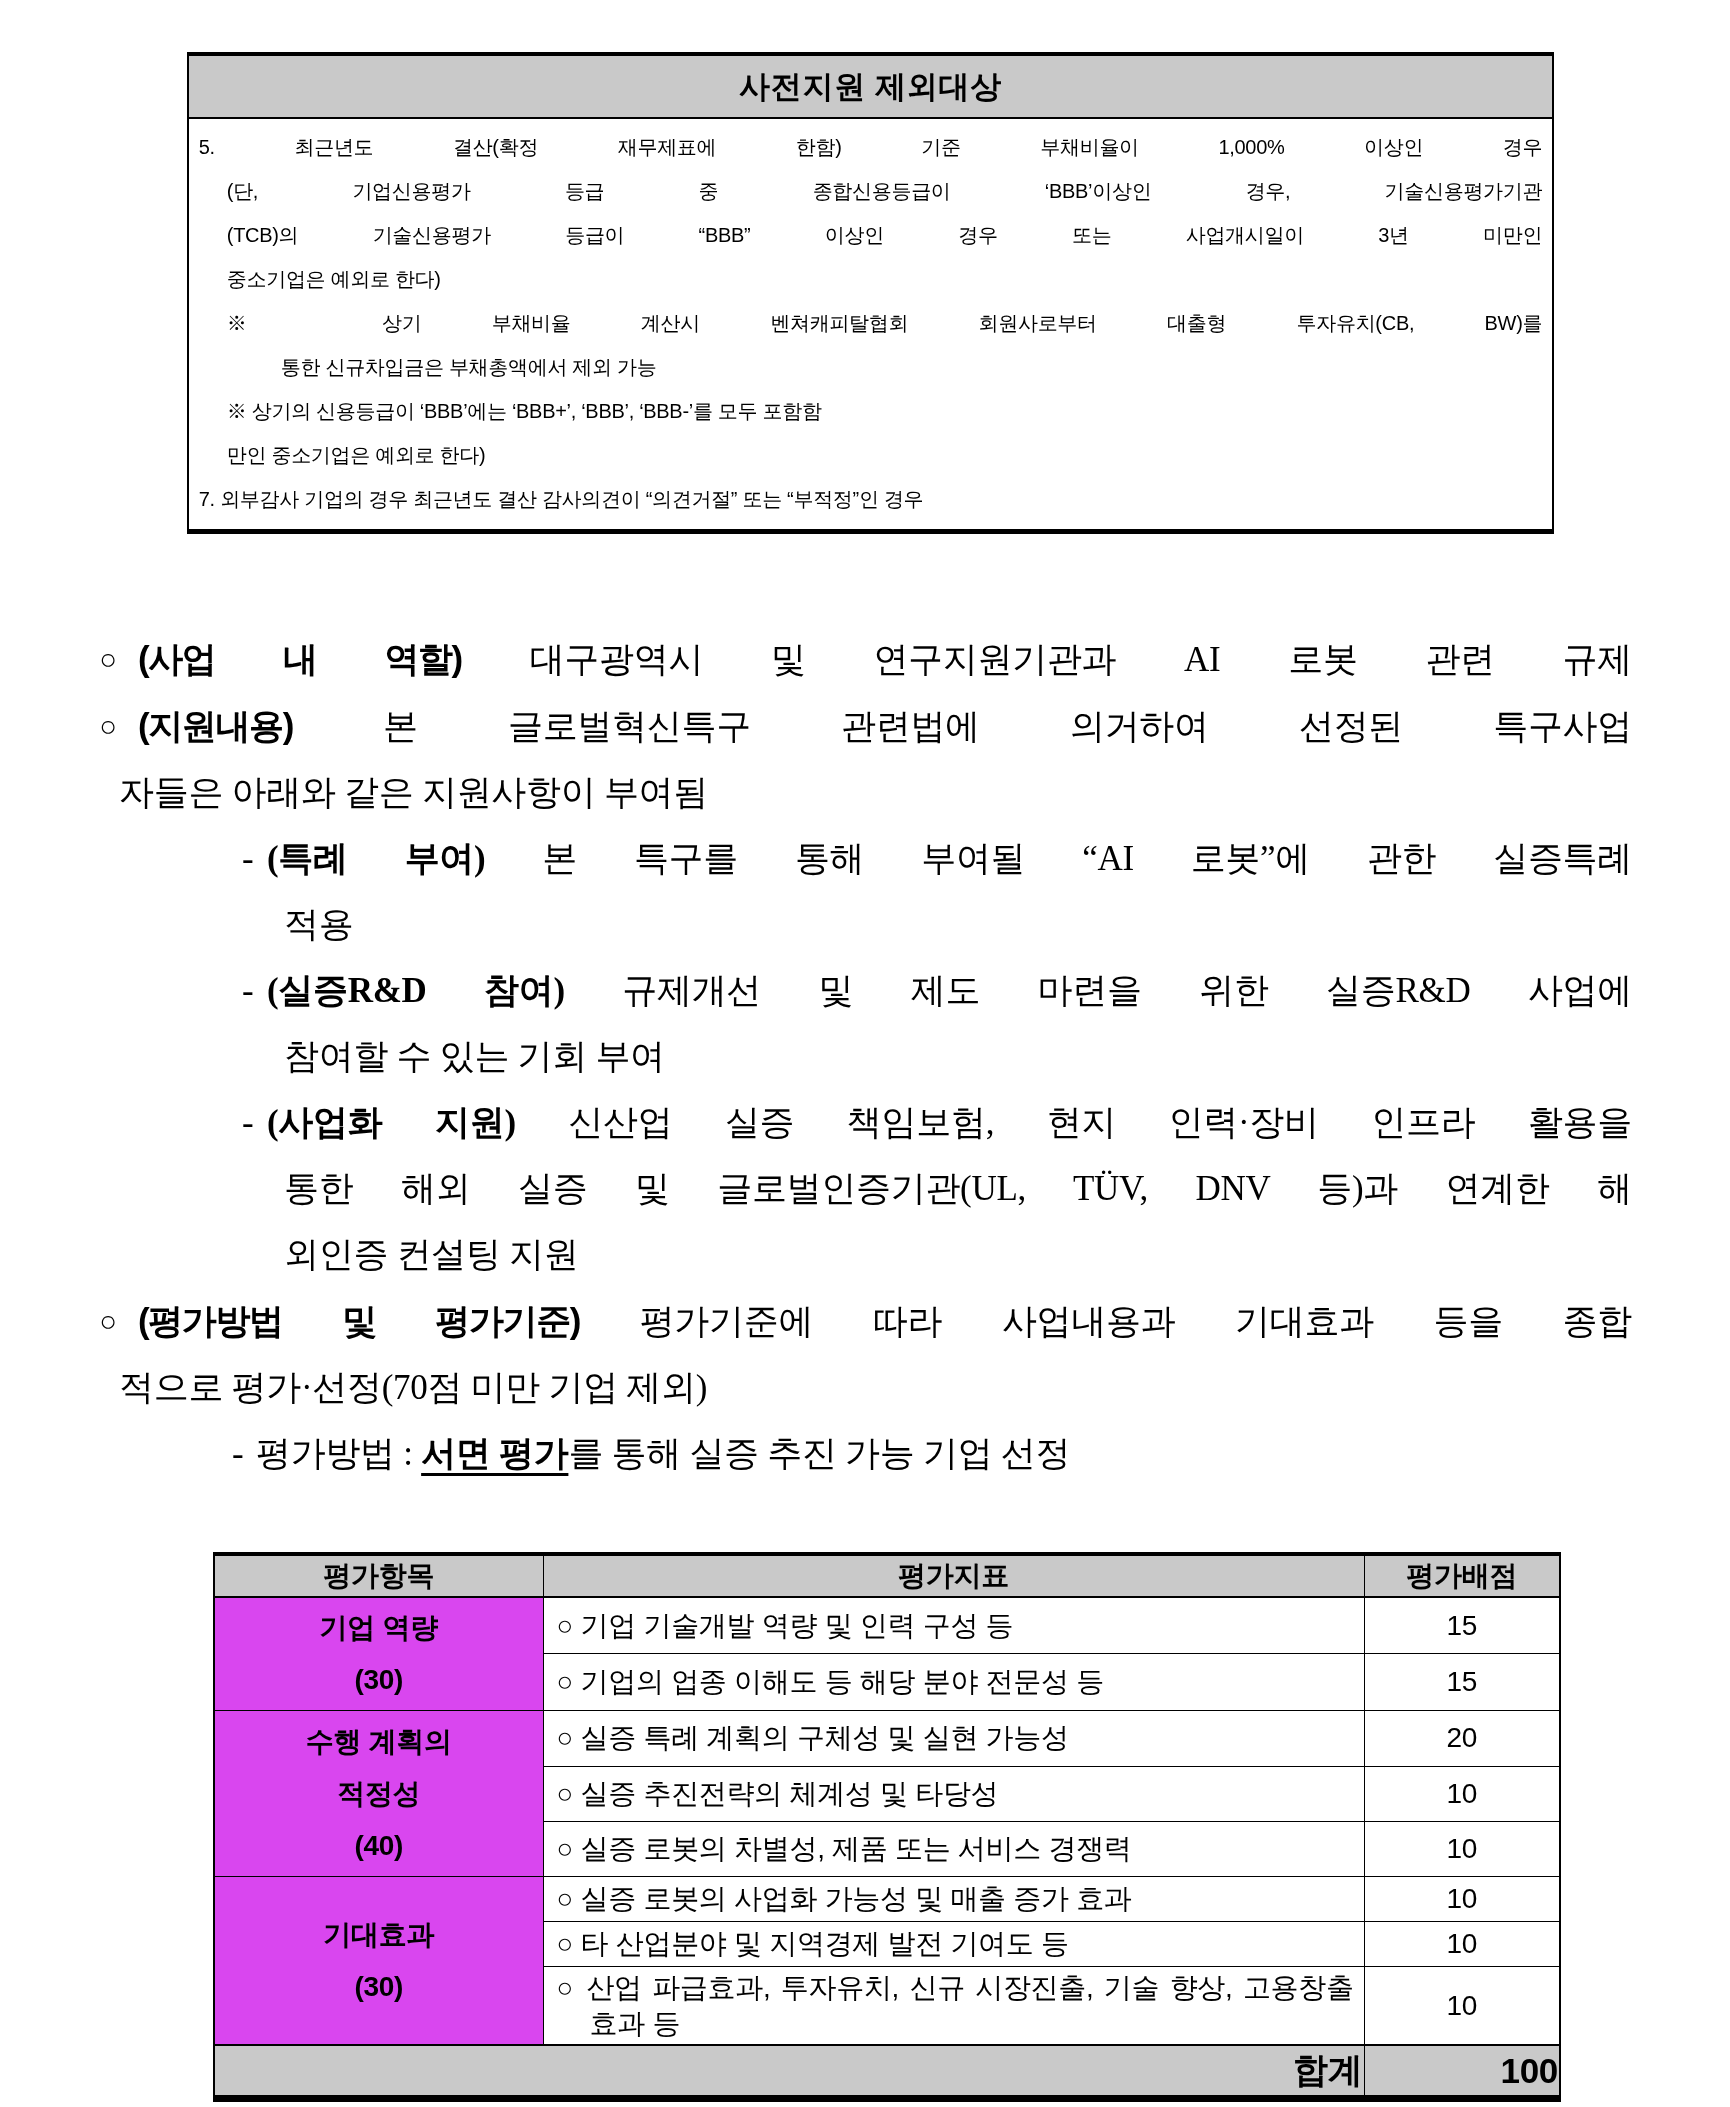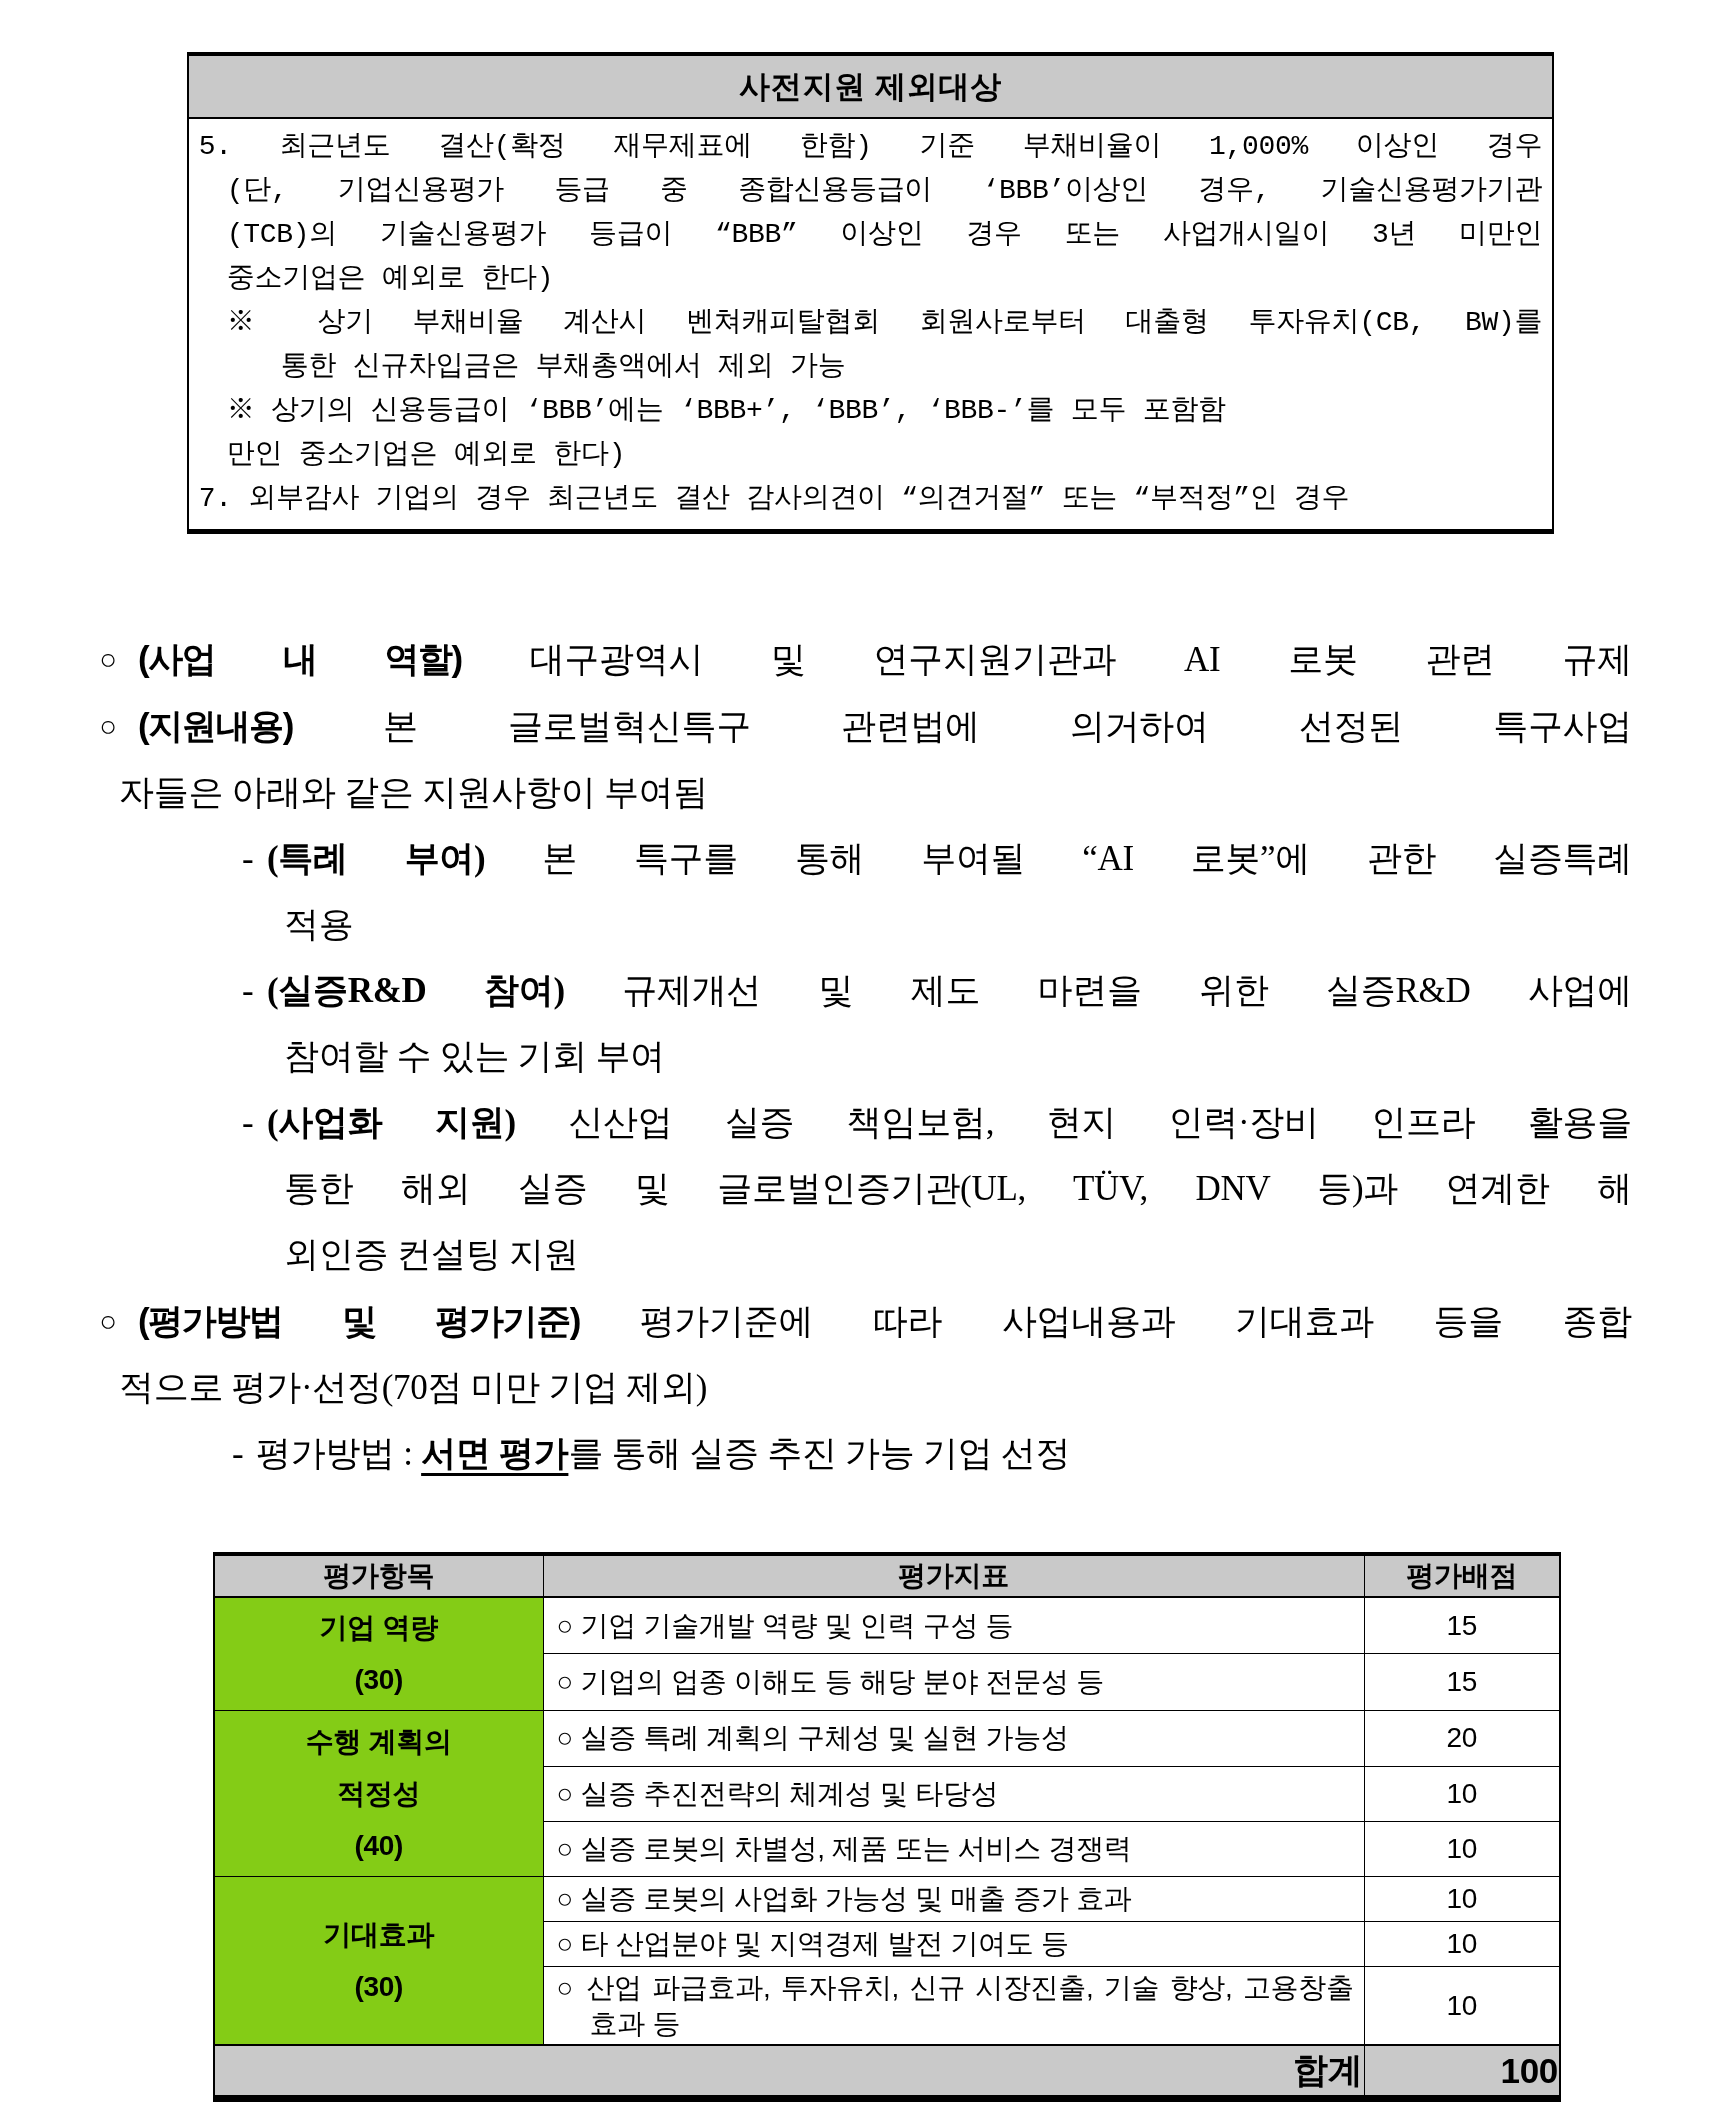--- a/index.html
+++ b/index.html
@@ -6,21 +6,21 @@
   body{width:1730px;height:2108px;font-family:"Liberation Serif",serif;}
   .page{position:relative;width:1730px;height:2108px;overflow:hidden;background:#fff;}
 
   
   .excl{position:absolute;left:187px;top:52px;width:1367px;box-sizing:border-box;
         border:2.8px solid #000;border-top-width:4.9px;border-bottom-width:5.6px;
         font-family:"Liberation Sans",sans-serif;}
   .excl-header{height:61px;background:#c9c9c9;border-bottom:2.8px solid #000;
         display:flex;align-items:center;justify-content:center;
         font-weight:700;font-size:31px;letter-spacing:0.7px;}
-  .excl-body{padding:5.6px 9.8px 8.4px 9.8px;font-size:28px;line-height:44px;letter-spacing:-0.3px;font-family:Liberation Mono, monospace;}
+  .excl-body{padding:5.6px 9.8px 8.4px 9.8px;font-size:20px;line-height:44px;letter-spacing:-0.3px;}
   .xline{text-align:left;}
   .xline.j{text-align:justify;text-align-last:justify;}
   .xline.ind0{padding-left:0;}
   .xline.ind1{padding-left:28px;}
   .xline.ind2{padding-left:82px;}
 
   
   .bullets{position:absolute;left:98px;top:626px;width:1534px;
         font-size:35px;line-height:66px;letter-spacing:-0.3px;}
   .para{position:relative;}
@@ -43,21 +43,21 @@
         border-collapse:collapse;table-layout:fixed;
         border:2.8px solid #000;border-top:4.2px solid #000;border-bottom:7px solid #000;
         font-family:"Liberation Sans",sans-serif;font-size:28px;letter-spacing:-0.3px;}
   table.score col.c1{width:329px;}
   table.score col.c2{width:821px;}
   table.score col.c3{width:196px;}
   table.score th,table.score td{border:1.4px solid #000;box-sizing:border-box;}
   table.score thead th{background:#c9c9c9;font-weight:700;height:39px;
         border-bottom:2.8px solid #000;vertical-align:middle;}
   table.score tbody td{height:45px;vertical-align:middle;}
-  td.gcell{background:#84cc16;font-weight:700;text-align:center;padding:4.2px 2.8px;}
+  td.gcell{background:#d946ef;font-weight:700;text-align:center;padding:4.2px 2.8px;}
   td.gcell .gline{line-height:52px;}
   td.icell{padding:2.8px 9.8px 2.8px 46px;text-indent:-33px;text-align:justify;line-height:36px;}
   td.scell{text-align:center;}
   table.score tfoot td{background:#c9c9c9;font-weight:700;text-align:right;height:43px;
         border-top:2.1px solid #000;font-size:35px;}
 </style>
 </head>
 <body>
 
 <div class="page">

